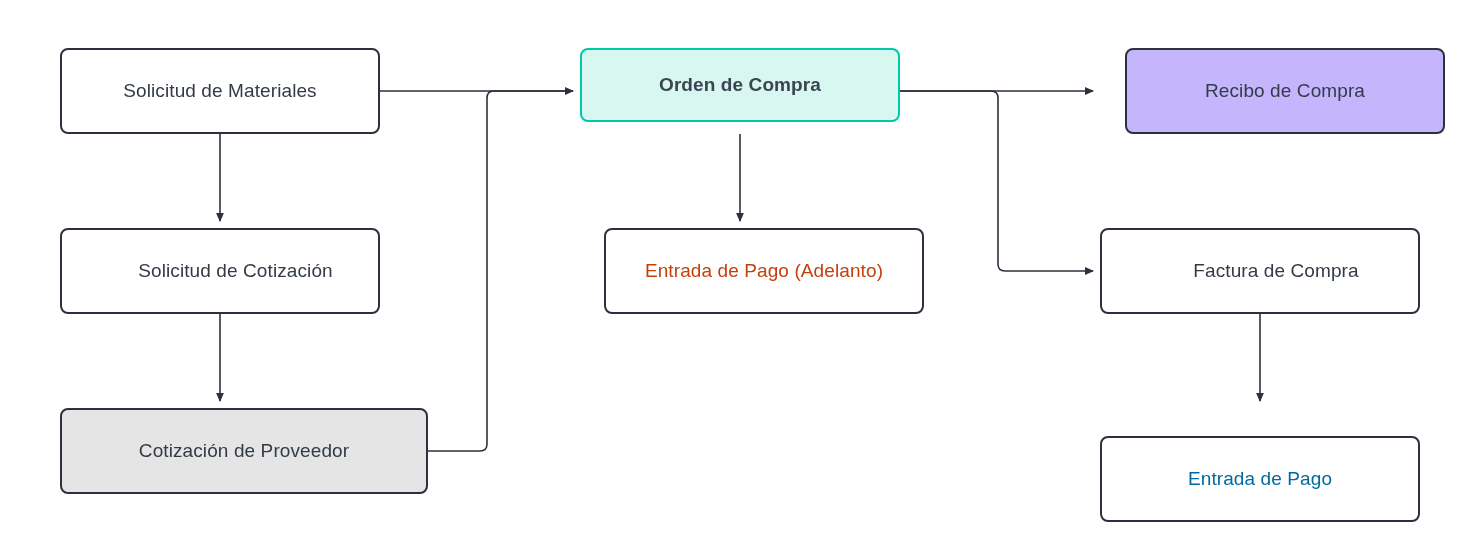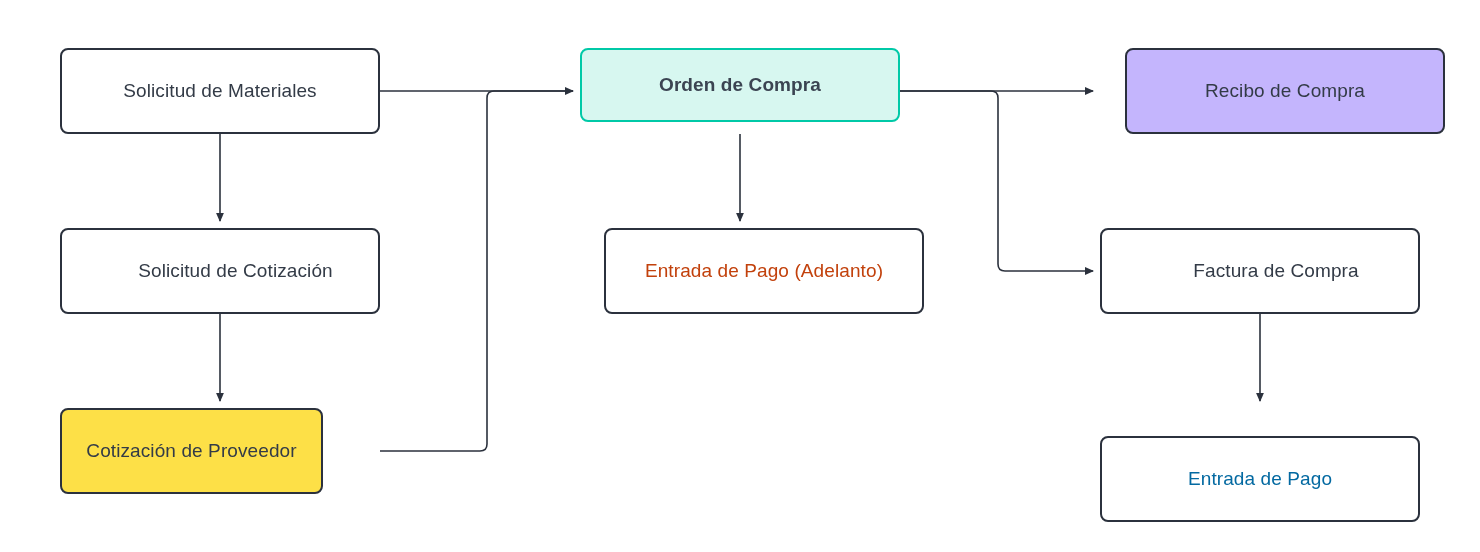--- a/index.html
+++ b/index.html
@@ -75,21 +75,21 @@
         <path d="M 1260 314 L 1260 401" fill="none" stroke="#2b313d" stroke-width="1.6" stroke-linecap="butt" stroke-linejoin="round" marker-end="url(#arrowhead)"></path>
       </g>
   </svg>
   <div id="nodes-layer">
       <div class="node" style="left: 60px; top: 48px; width: 320px; height: 86px; border-color: rgb(43, 49, 61); background: rgb(255, 255, 255); color: rgb(51, 59, 71);">
         <span class="node-label">Solicitud de Materiales</span>
       </div>
       <div class="node" style="left: 60px; top: 228px; width: 320px; height: 86px; border-color: rgb(43, 49, 61); background: rgb(255, 255, 255); color: rgb(51, 59, 71); padding-left: 41px;">
         <span class="node-label">Solicitud de Cotización</span>
       </div>
-      <div class="node" style="left: 60px; top: 408px; width: 263px; height: 86px; border-color: rgb(43, 49, 61); background: #fde047; color: rgb(51, 59, 71);">
+      <div class="node" style="left: 60px; top: 408px; width: 368px; height: 86px; border-color: rgb(43, 49, 61); background: #e5e5e5; color: rgb(51, 59, 71);">
         <span class="node-label">Cotización de Proveedor</span>
       </div>
       <div class="node highlight" style="left: 580px; top: 48px; width: 320px; height: 74px; border-color: rgb(0, 201, 167); background: rgb(215, 247, 240); color: rgb(59, 68, 82);">
         <span class="node-label">Orden de Compra</span>
       </div>
       <div class="node" style="left: 604px; top: 228px; width: 320px; height: 86px; border-color: rgb(43, 49, 61); background: rgb(255, 255, 255); color: #c2410c;">
         <span class="node-label">Entrada de Pago (Adelanto)</span>
       </div>
       <div class="node" style="left: 1100px; top: 48px; width: 320px; height: 86px; border-color: rgb(43, 49, 61); background: #c4b5fd; color: rgb(51, 59, 71); margin-left: 25px;">
         <span class="node-label">Recibo de Compra</span>

